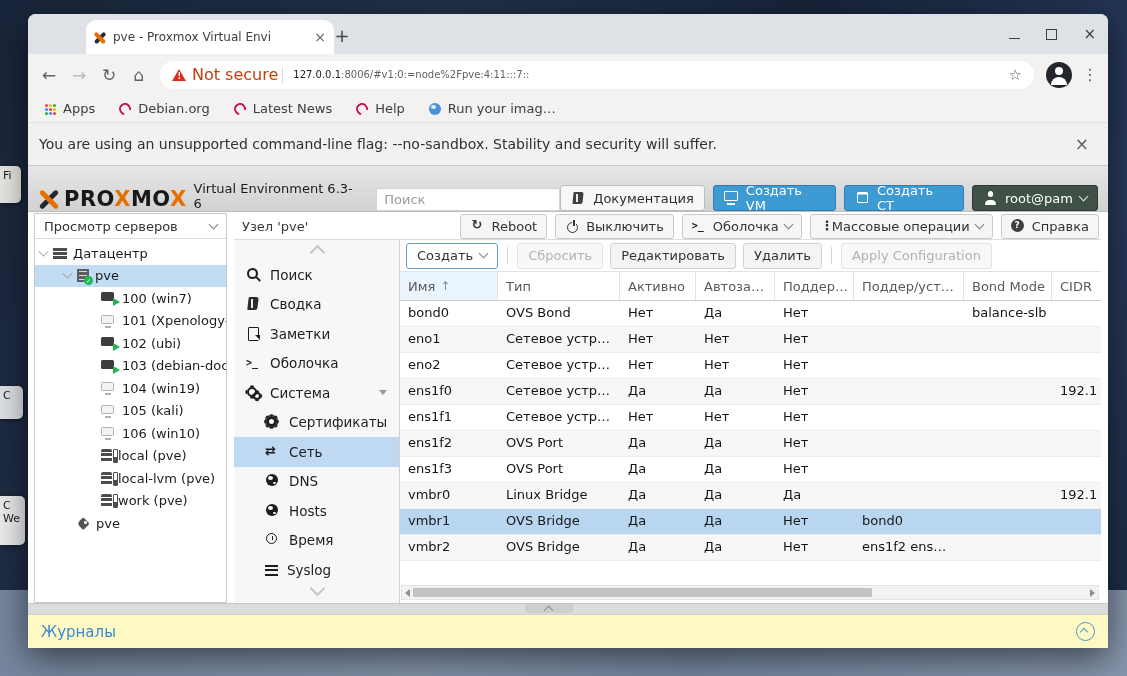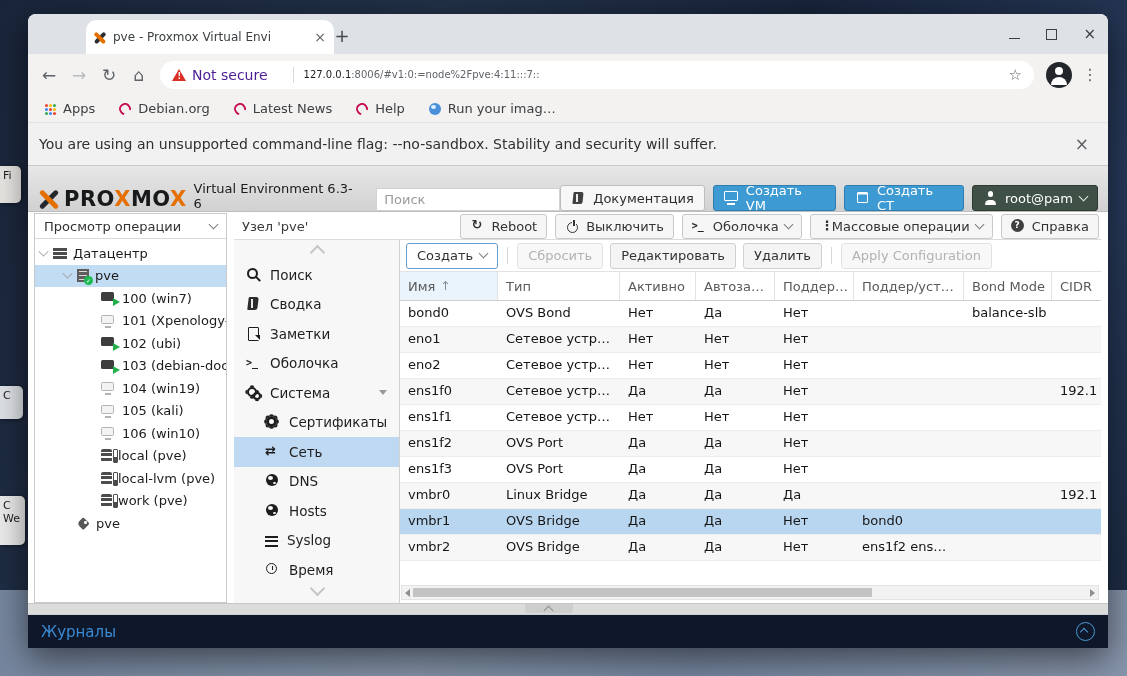--- a/index.html
+++ b/index.html
@@ -37,21 +37,21 @@
   .wc{color:#3c4043;font-size:15px;line-height:20px}
   .wc-min{width:11px;height:1.6px;background:#3c4043;margin-top:9px}
   .wc-max{width:9px;height:9px;border:1.6px solid #3c4043}
   .btoolbar{flex:none;height:41px;background:#f3f2f1;display:flex;align-items:center;padding:0 6px;}
   .navbtn{width:30px;text-align:center;font-size:17px;color:#5f6368;flex:none}
   .navbtn.dis{color:#b9bcbe}
   .addr{flex:1;height:28px;background:#fff;border-radius:14px;margin:0 6px;display:flex;align-items:center;padding:0 12px;overflow:hidden}
   .warn-tri{position:relative;width:14px;height:12px;margin-right:6px;flex:none}
   .warn-tri::before{content:"";position:absolute;left:0;top:0;border-left:7px solid transparent;border-right:7px solid transparent;border-bottom:12px solid #d93025}
   .warn-tri i{position:absolute;left:5.5px;top:3px;font-style:normal;color:#fff;font-size:8px;font-weight:bold;z-index:1}
-  .notsecure{color:#4c1d95;font-size:14px;margin-right:25px;white-space:nowrap}
+  .notsecure{color:#c2410c;font-size:16px;margin-right:4px;white-space:nowrap}
   .addr-sep{width:1px;height:16px;background:#dadce0;margin-right:10px;flex:none}
   .url{font-size:10px;white-space:nowrap;overflow:hidden;flex:1}
   .url .host{color:#202124}
   .url .rest{color:#5f6368}
   .star{color:#5f6368;font-size:15px;margin-left:8px;flex:none}
   .avatar{width:26px;height:26px;border-radius:50%;background:#23272b;position:relative;margin:0 6px;flex:none}
   .avatar::before{content:"";position:absolute;top:5px;left:9px;width:8px;height:8px;border-radius:50%;background:#fff}
   .avatar::after{content:"";position:absolute;bottom:3px;left:5px;width:16px;height:8px;border-radius:8px 8px 0 0;background:#fff}
   .kebab{color:#5f6368;font-size:16px;width:24px;text-align:center}
   .bookbar{flex:none;height:27px;background:#f3f2f1;display:flex;align-items:center;gap:24px;padding:0 16px;font-size:13px;color:#3c4043;border-bottom:1px solid #e4e3e1}
@@ -180,21 +180,21 @@
   .td{flex:none;padding:0 8px;line-height:24px;white-space:nowrap;overflow:hidden;box-sizing:border-box}
   .hscroll{position:absolute;left:1px;right:2px;bottom:3px;height:13px;background:#f2f2f2;border:1px solid #e3e3e3;display:flex;align-items:center}
   .harrow{width:0;height:0;flex:none;margin:0 3px}
   .harrow.left{border-top:4px solid transparent;border-bottom:4px solid transparent;border-right:5px solid #8f8f8f}
   .harrow.right{border-top:4px solid transparent;border-bottom:4px solid transparent;border-left:5px solid #8f8f8f;margin-left:auto}
   .hthumb{height:9px;width:66%;background:#c3c3c3;border-radius:1px;flex:none}
   
   .appsplit{flex:none;height:10px;background:#dcdcdc;border-top:1px solid #c7c7c7;position:relative}
   .split-handle{position:absolute;left:46%;top:0;width:48px;height:9px;background:#cecece;border-radius:0 0 3px 3px;display:flex;align-items:center;justify-content:center}
   .split-handle i{width:6px;height:6px;border-left:1.6px solid #8f8f8f;border-top:1.6px solid #8f8f8f;transform:rotate(45deg);margin-top:3px}
-  .logs{flex:none;height:33px;background:#0f172a;border-top:1px solid #cfcfcf;display:flex;align-items:center;padding:0 13px}
+  .logs{flex:none;height:33px;background:#fef9c3;border-top:1px solid #cfcfcf;display:flex;align-items:center;padding:0 13px}
   .logs-title{color:#3b8ad1;font-size:15px}
   .collapse{margin-left:auto;width:17px;height:17px;border:1.5px solid #4b97d2;border-radius:50%;position:relative}
   .collapse::after{content:"";position:absolute;left:4.2px;top:6px;width:5px;height:5px;border-left:1.7px solid #4b97d2;border-top:1.7px solid #4b97d2;transform:rotate(45deg)}
 </style>
 </head>
 <body>
 
 <div class="desktop">
   <div class="bgfrag frag1">Fi</div>
   <div class="bgfrag frag2">C</div>
@@ -302,21 +302,21 @@
             <span>root@pam</span>
             <span class="caret"></span>
           </div>
         </div>
     </div>
 
     <div class="pvebody">
 
       <div class="leftpanel">
         <div class="viewsel">
-          <span>Просмотр операции</span>
+          <span>Просмотр серверов</span>
           <span class="caret"></span>
         </div>
         <div class="tree">
 
             <div class="titem" style="padding-left: 4px;">
               <span class="texp"></span>
               <span class="ico ico-rack"></span>
               <span>Датацентр</span>
             </div>
 
@@ -485,28 +485,28 @@
 
                 </div>
 
                 <div class="mitem child">
                   <span class="ico ico-globe"></span>
                   <span>Hosts</span>
 
                 </div>
 
                 <div class="mitem child">
+                  <span class="ico ico-clock"></span>
+                  <span>Время</span>
+
+                </div>
+
+                <div class="mitem child">
                   <span class="ico ico-list"></span>
                   <span>Syslog</span>
-
-                </div>
-
-                <div class="mitem child">
-                  <span class="ico ico-clock"></span>
-                  <span>Время</span>
 
                 </div>
               </div>
             <span class="schev schev-down"></span>
           </div>
 
           <div class="tablepanel">
             <div class="ttoolbar">
 
                 <div class="tbtn primary">

